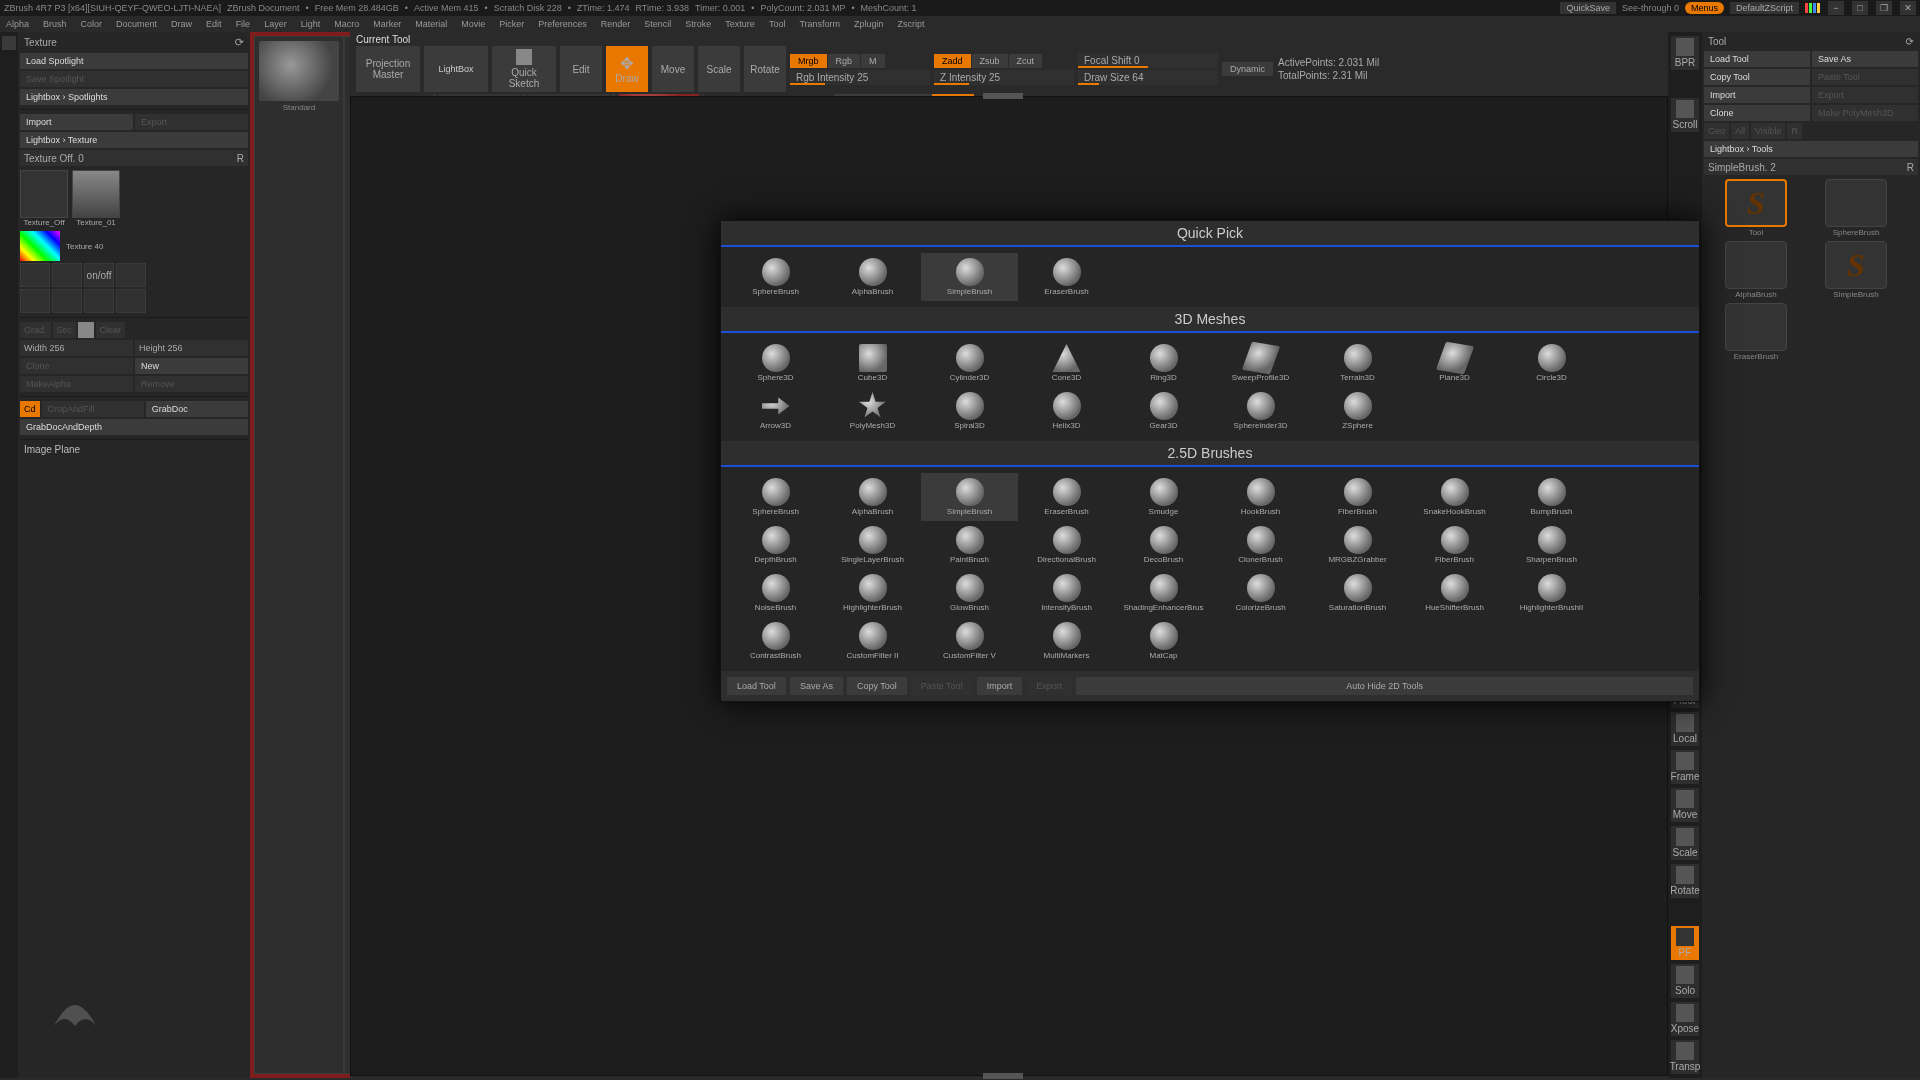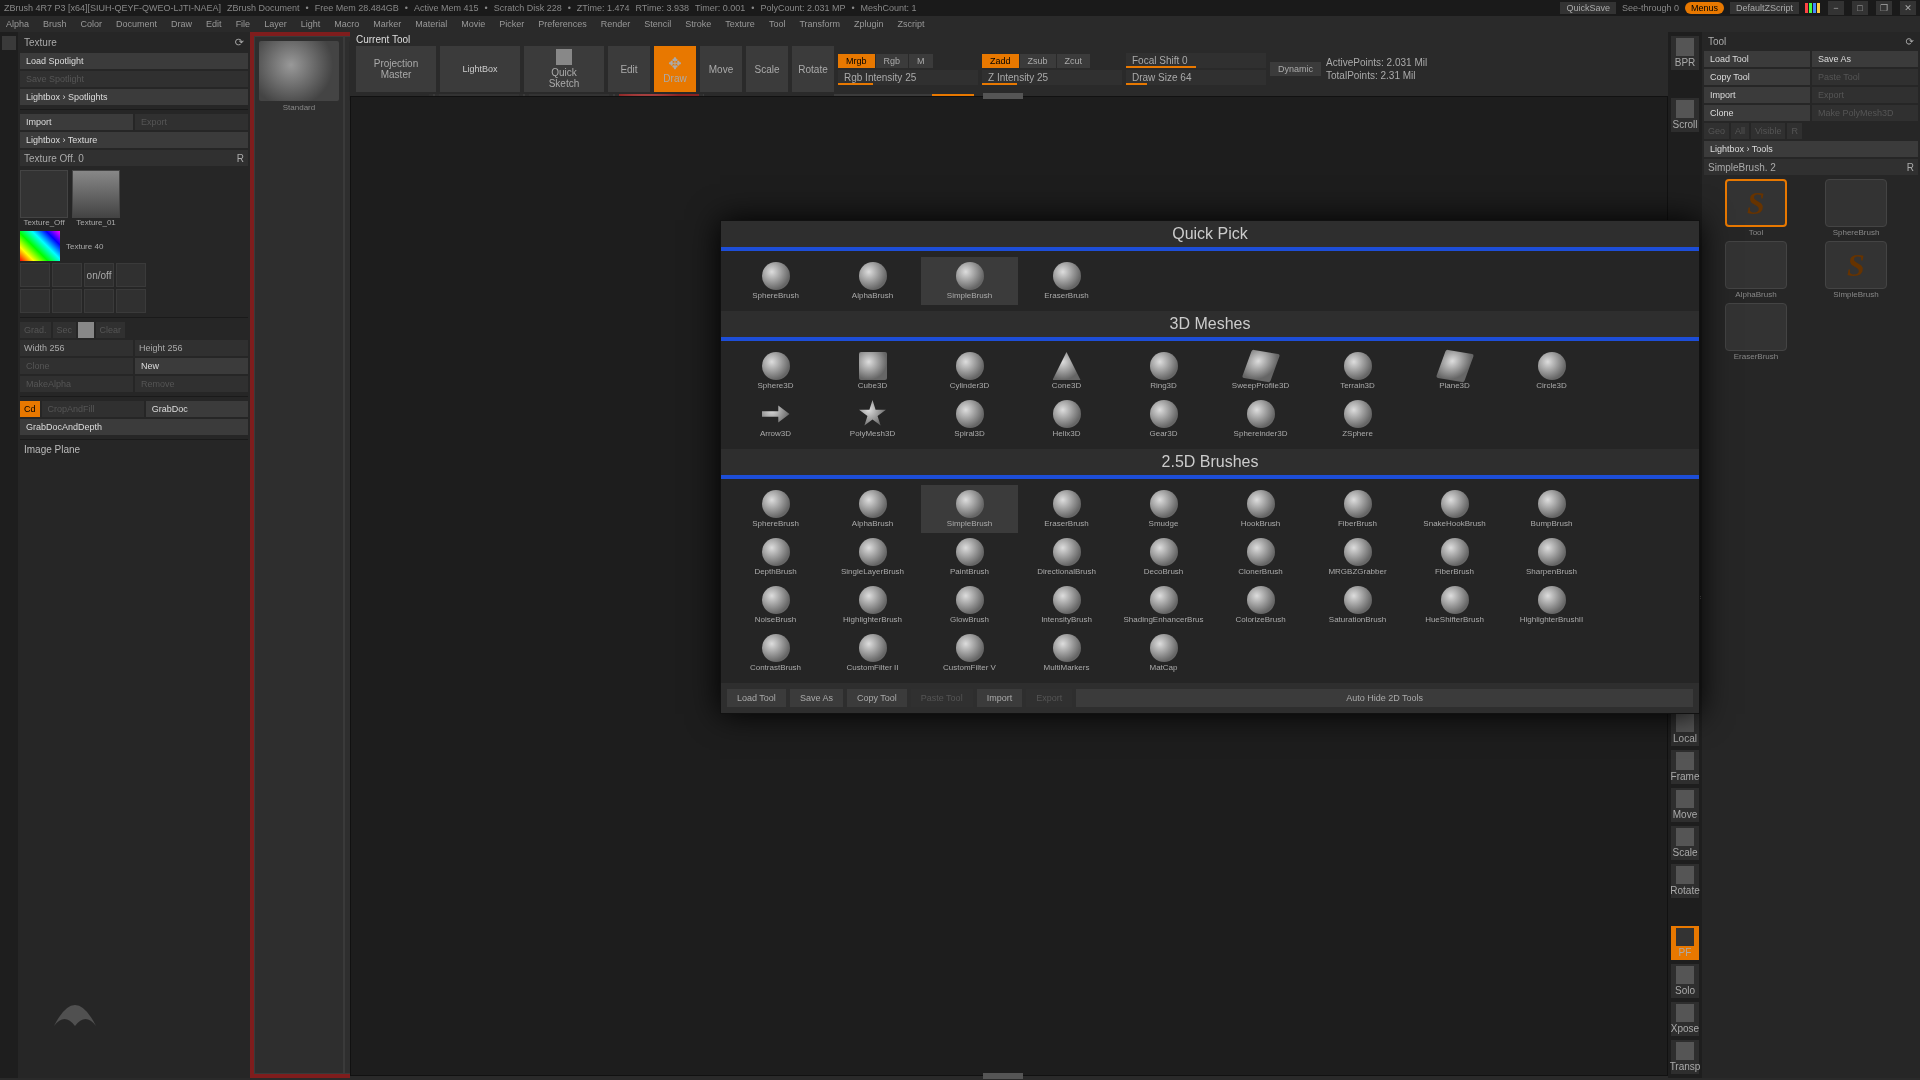--- a/index.html
+++ b/index.html
@@ -39,21 +39,21 @@
 .colorsw { width:40px; height:30px; background:linear-gradient(45deg,#f00,#ff0,#0f0,#0ff,#00f,#f0f); }
 .minirow { display:flex; gap:2px; margin:2px 0; }
 .minibox { width:30px; height:24px; background:#303030; border:1px solid #3a3a3a; }
 .slider { height:16px; background:#303030; position:relative; display:flex; align-items:center; padding:0 4px; font-size:9px; }
 .leftsection { border-top:1px solid #1a1a1a; margin-top:4px; padding-top:2px; }
 
 
 .centercol { flex:1; display:flex; flex-direction:column; }
 .tooltop { height:62px; background:#2a2a2a; display:flex; align-items:center; padding:2px 6px; gap:4px; position:relative; }
 .tooltop .label { position:absolute; top:2px; left:6px; font-size:10px; color:#ddd; }
-.bigbtn { width:80px; height:46px; background:#3b3b3b; display:flex; flex-direction:column; align-items:center; justify-content:center; font-size:9px; color:#ccc; text-align:center; cursor:pointer; margin-top:12px; }
+.bigbtn { width:64px; height:46px; background:#3b3b3b; display:flex; flex-direction:column; align-items:center; justify-content:center; font-size:9px; color:#ccc; text-align:center; cursor:pointer; margin-top:12px; }
 .bigbtn.icon { width:42px; }
 .bigbtn.active { background:#e87800; color:#000; }
 .bigbtn.dim { color:#555; }
 .modegroup { display:flex; flex-direction:column; gap:2px; margin-top:12px; }
 .moderow { display:flex; gap:0; }
 .modebtn { background:#3b3b3b; padding:2px 8px; font-size:9px; cursor:pointer; border-right:1px solid #2a2a2a; }
 .modebtn.active { background:#e87800; color:#000; }
 .modeslider { background:#303030; padding:2px 6px; font-size:9px; width:140px; position:relative; }
 .modeslider .bar { position:absolute; bottom:0; left:0; height:2px; background:#e87800; }
 .canvasarea { flex:1; background:#1d1d1d; position:relative; border:1px solid #111; margin:2px 0; }
@@ -82,21 +82,21 @@
 .rightpanel { width:218px; background:#262626; padding:2px; }
 .rightpanel .ph { font-size:13px; color:#ccc; padding:2px 4px; display:flex; justify-content:space-between; }
 .rightpanel .toolgrid { display:flex; flex-wrap:wrap; gap:4px; padding:4px; }
 .rightpanel .toolitem { width:96px; display:flex; flex-direction:column; align-items:center; }
 .rightpanel .toolitem .th { width:62px; height:48px; background:#333; border:1px solid #444; border-radius:4px; }
 .rightpanel .toolitem .th.sel { border:2px solid #e87800; }
 .rightpanel .toolitem .tl { font-size:8px; color:#888; margin-top:1px; }
 
 
 .popup { position:absolute; left:720px; top:220px; width:980px; background:#252525; border:1px solid #111; box-shadow:0 0 30px #000; }
-.popup .sectionhdr { text-align:center; padding:4px; font-size:16px; color:#ccc; background:#2e2e2e; border-bottom:4px solid #1d4ed8; }
+.popup .sectionhdr { text-align:center; padding:4px; font-size:14px; color:#ccc; background:#2e2e2e; border-bottom:2px solid #1d4ed8; }
 .popup .grid { display:flex; flex-wrap:wrap; padding:6px; gap:0; }
 .popup .cell { width:97px; height:48px; display:flex; flex-direction:column; align-items:center; justify-content:center; cursor:pointer; }
 .popup .cell.sel { background:#3b3b3b; }
 .popup .cell .ic { width:28px; height:28px; border-radius:50%; background:radial-gradient(circle at 35% 35%, #ddd, #666 70%); margin-bottom:1px; }
 .popup .cell .lbl { font-size:8px; color:#aaa; }
 .popup .footer { display:flex; gap:4px; padding:6px; background:#2e2e2e; }
 .popup .fbtn { background:#3b3b3b; padding:4px 10px; font-size:9px; cursor:pointer; }
 .popup .fbtn.dim { color:#555; background:#303030; }
 .popup .fbtn.wide { flex:1; text-align:center; }
 

